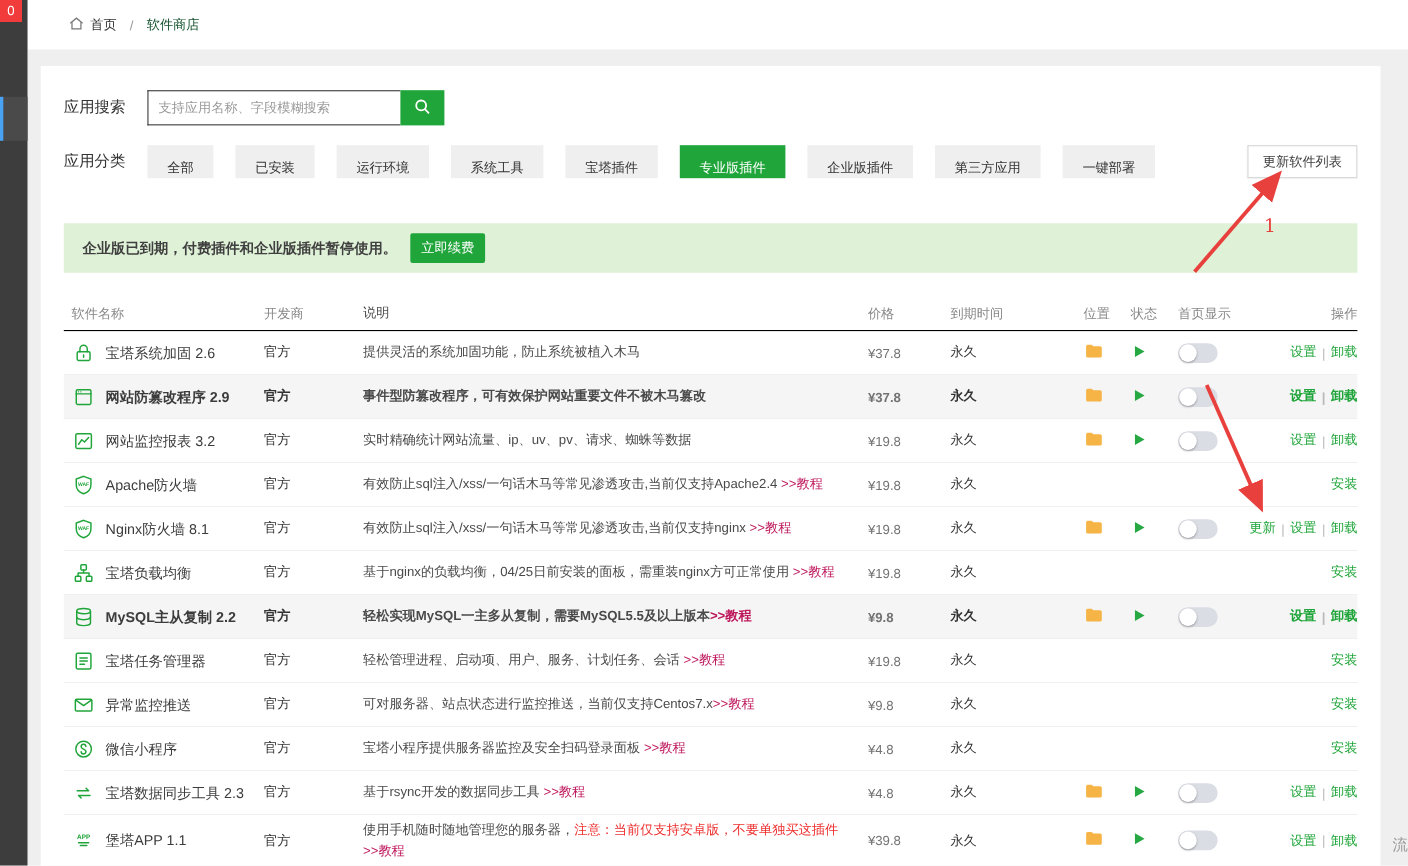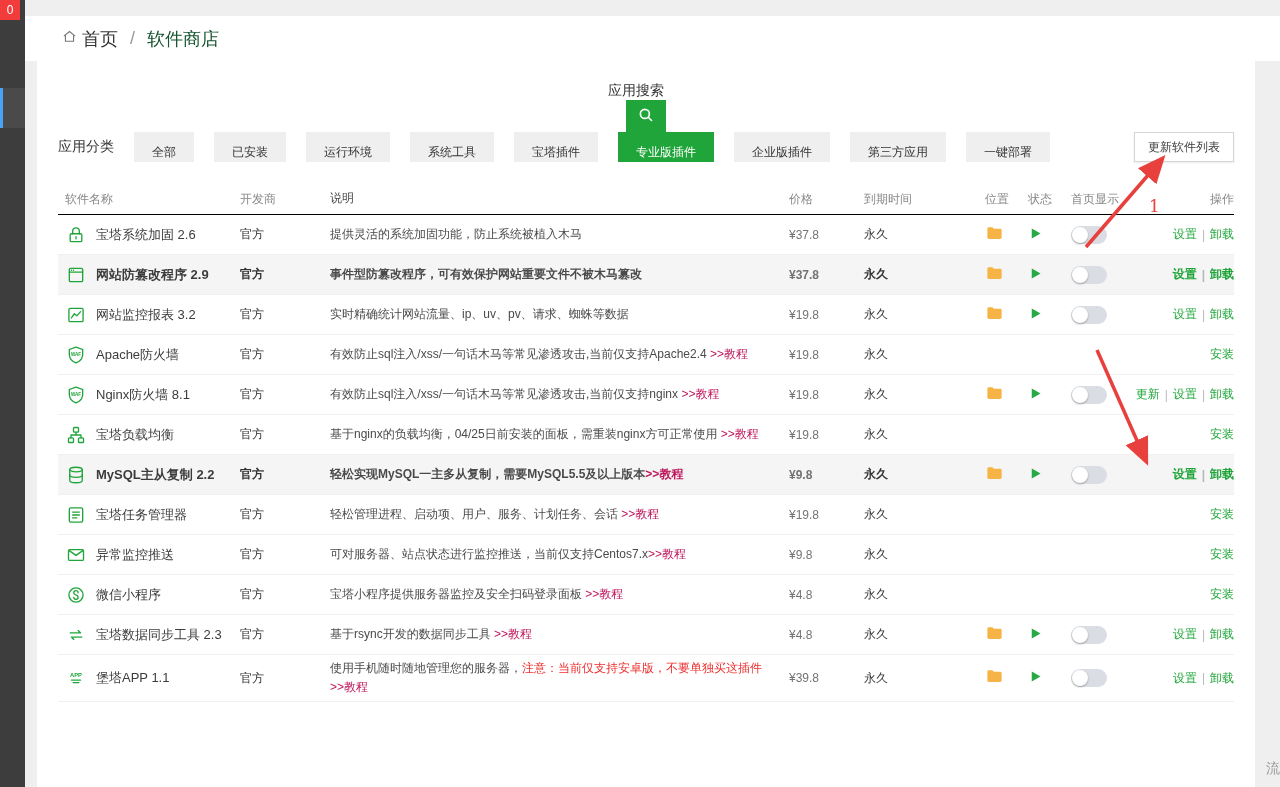--- a/index.html
+++ b/index.html
@@ -13,33 +13,33 @@
   
   .sidebar { position:absolute; left:0; top:0; width:25px; height:787px; background:#3d3d3d; z-index:2; }
   .side-active { position:absolute; left:0; top:88px; width:25px; height:40px; background:#4a4a4a; border-left:3px solid #4aa2f5; }
   .badge0 {
     position:absolute; left:0; top:0; width:20px; height:20px; background:#f23c3c; color:#fff;
     display:flex; align-items:center; justify-content:center; font-size:12px; z-index:6;
   }
 
   
   .topbar {
-    position:absolute; left:25px; top:16px; width:1255px; height:45px; background:#fff;
-    display:flex; align-items:center; padding-left:37px; font-size:18px; z-index:1;
+    position:absolute; left:25px; top:0; width:1255px; height:45px; background:#fff;
+    display:flex; align-items:center; padding-left:37px; font-size:12px; z-index:1;
   }
   .crumb-home { display:flex; align-items:center; gap:5px; color:#333; }
   .crumb-sep { margin:0 12px; color:#999; }
   .crumb-cur { color:#14532d; }
 
   
   .panel { position:absolute; left:37px; top:60px; width:1218px; height:780px; background:#fff; z-index:1; }
   .panel-inner { padding:22px 21px 0 21px; }
 
   
-  .search-row { display:flex; align-items:center; height:32px; margin-bottom:18px;flex-direction:column; }
+  .search-row { display:flex; align-items:center; height:32px; margin-bottom:18px; }
   .row-label { width:76px; font-size:14px; color:#333; flex:none; }
   .search-box { display:flex; align-items:stretch; height:32px; }
   .search-input {
     width:230px; height:32px; border:1px solid #3a3a3a; border-right:none; outline:none;
     padding:0 9px; font-size:12px; color:#333; font-family:inherit;
   }
   .search-input::placeholder { color:#9a9a9a; }
   .search-btn { width:40px; height:32px; background:#20a53a; border:none; display:flex; align-items:center; justify-content:center; cursor:pointer; }
 
   
@@ -125,20 +125,21 @@
   <span class="crumb-sep">/</span>
   <span class="crumb-cur">软件商店</span>
 </div>
 
 <div class="panel">
   <div class="panel-inner">
 
     <div class="search-row">
       <div class="row-label">应用搜索</div>
       <div class="search-box">
+        <input class="search-input" type="text" placeholder="支持应用名称、字段模糊搜索" style="">
         <button class="search-btn">
           <span>
             <svg viewBox="0 0 24 24" width="18" height="18" fill="none" stroke="#fff" stroke-width="2.2">
                 <circle cx="10.5" cy="10.5" r="6"></circle>
                 <path d="M15 15l5 5"></path>
               </svg>
           </span>
         </button>
       </div>
     </div>
@@ -152,20 +153,24 @@
           <button class="cat-tab">系统工具</button>
           <button class="cat-tab">宝塔插件</button>
           <button class="cat-tab active">专业版插件</button>
           <button class="cat-tab">企业版插件</button>
           <button class="cat-tab">第三方应用</button>
           <button class="cat-tab">一键部署</button>
         </div>
       <button class="update-btn">更新软件列表</button>
     </div>
 
+    <div class="notice">
+      <span>企业版已到期，付费插件和企业版插件暂停使用。</span>
+      <button class="notice-btn">立即续费</button>
+    </div>
 
     <div class="table">
       <div class="thead">
         <div class="w-name">软件名称</div>
         <div class="w-dev">开发商</div>
         <div class="w-desc">说明</div>
         <div class="w-price">价格</div>
         <div class="w-expiry">到期时间</div>
         <div class="w-loc">位置</div>
         <div class="w-status">状态</div>

